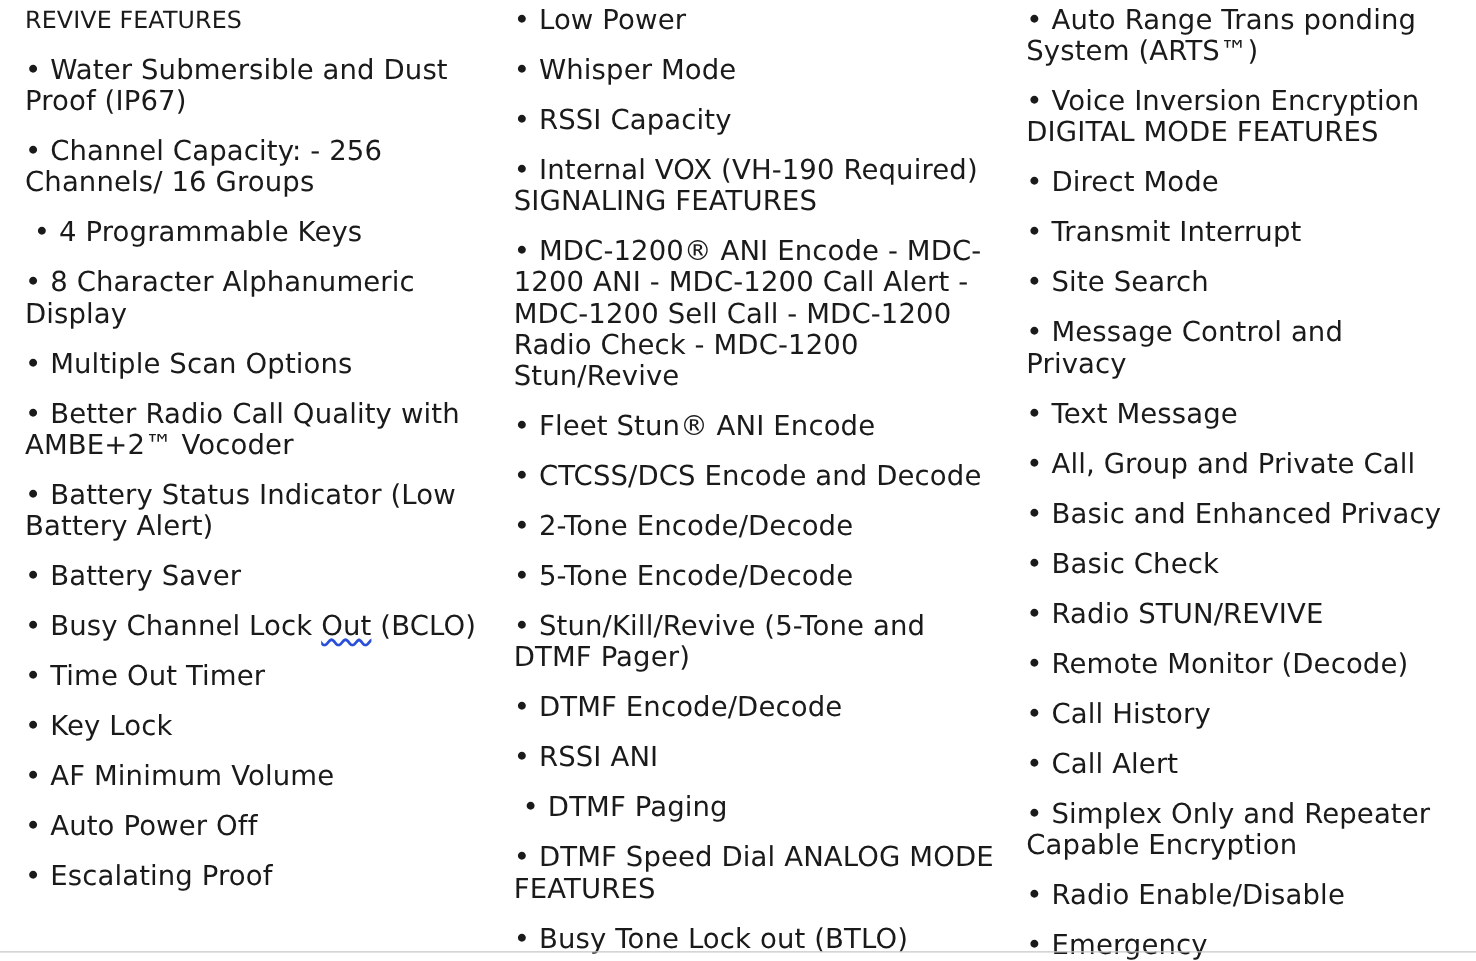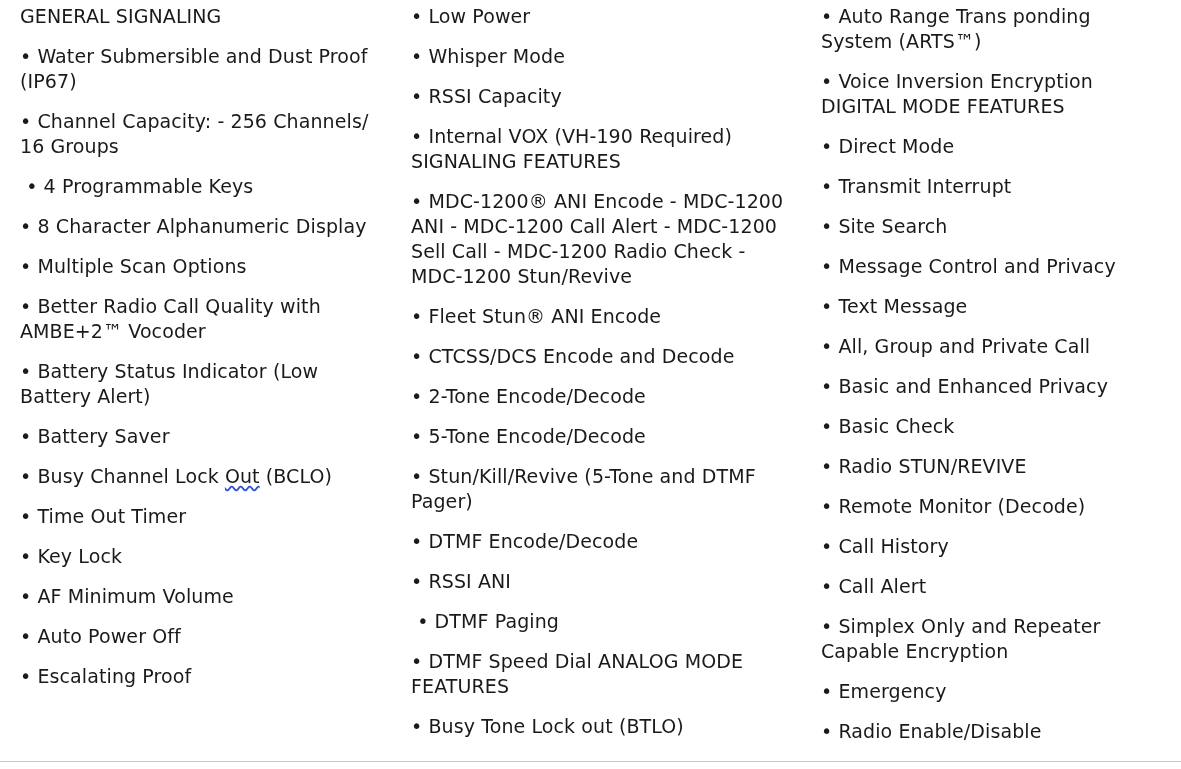--- a/index.html
+++ b/index.html
@@ -41,21 +41,21 @@
 
   .feature-heading {
     font-size: 19px;
     line-height: 25px;
     margin: 0 0 15px 0;
     white-space: pre-wrap;
     letter-spacing: 0.1px;
   }
 
   .feature-item {
-    font-size: 19px;
+    font-size: 22px;
     line-height: 25px;
     margin: 0 0 15px 0;
     white-space: pre-wrap;
     letter-spacing: 0.1px;
   }
 
   .feature-item:last-child { margin-bottom: 0; }
 
   .spellcheck {
     text-decoration: underline wavy #2a4fd8;
@@ -71,21 +71,21 @@
     height: 1px;
     background: #c8c8c8;
   }
 </style>
 </head>
 <body>
 
 <div id="feature-columns">
 
   <div class="feature-column col1" id="column-general">
-    <div class="feature-heading">GENERAL SIGNALING</div>
+    <div class="feature-heading">REVIVE FEATURES</div>
     <div class="feature-list">
         <div class="feature-item">• Water Submersible and Dust Proof (IP67)</div>
         <div class="feature-item">• Channel Capacity: - 256 Channels/ 16 Groups</div>
         <div class="feature-item"> • 4 Programmable Keys</div>
         <div class="feature-item">• 8 Character Alphanumeric Display</div>
         <div class="feature-item">• Multiple Scan Options</div>
         <div class="feature-item">• Better Radio Call Quality with AMBE+2™ Vocoder</div>
         <div class="feature-item">• Battery Status Indicator (Low Battery Alert)</div>
         <div class="feature-item">• Battery Saver</div>
         <div class="feature-item">• Busy Channel Lock <span class="spellcheck">Out</span> (BCLO)</div>
@@ -127,20 +127,20 @@
         <div class="feature-item">• Message Control and Privacy</div>
         <div class="feature-item">• Text Message</div>
         <div class="feature-item">• All, Group and Private Call</div>
         <div class="feature-item">• Basic and Enhanced Privacy</div>
         <div class="feature-item">• Basic Check</div>
         <div class="feature-item">• Radio STUN/REVIVE</div>
         <div class="feature-item">• Remote Monitor (Decode)</div>
         <div class="feature-item">• Call History</div>
         <div class="feature-item">• Call Alert</div>
         <div class="feature-item">• Simplex Only and Repeater Capable Encryption</div>
+        <div class="feature-item">• Radio Enable/Disable</div>
         <div class="feature-item">• Emergency</div>
-        <div class="feature-item">• Radio Enable/Disable</div>
       </div>
   </div>
 
 </div>
 
 <div id="bottom-rule"></div>
 
 </body></html>

